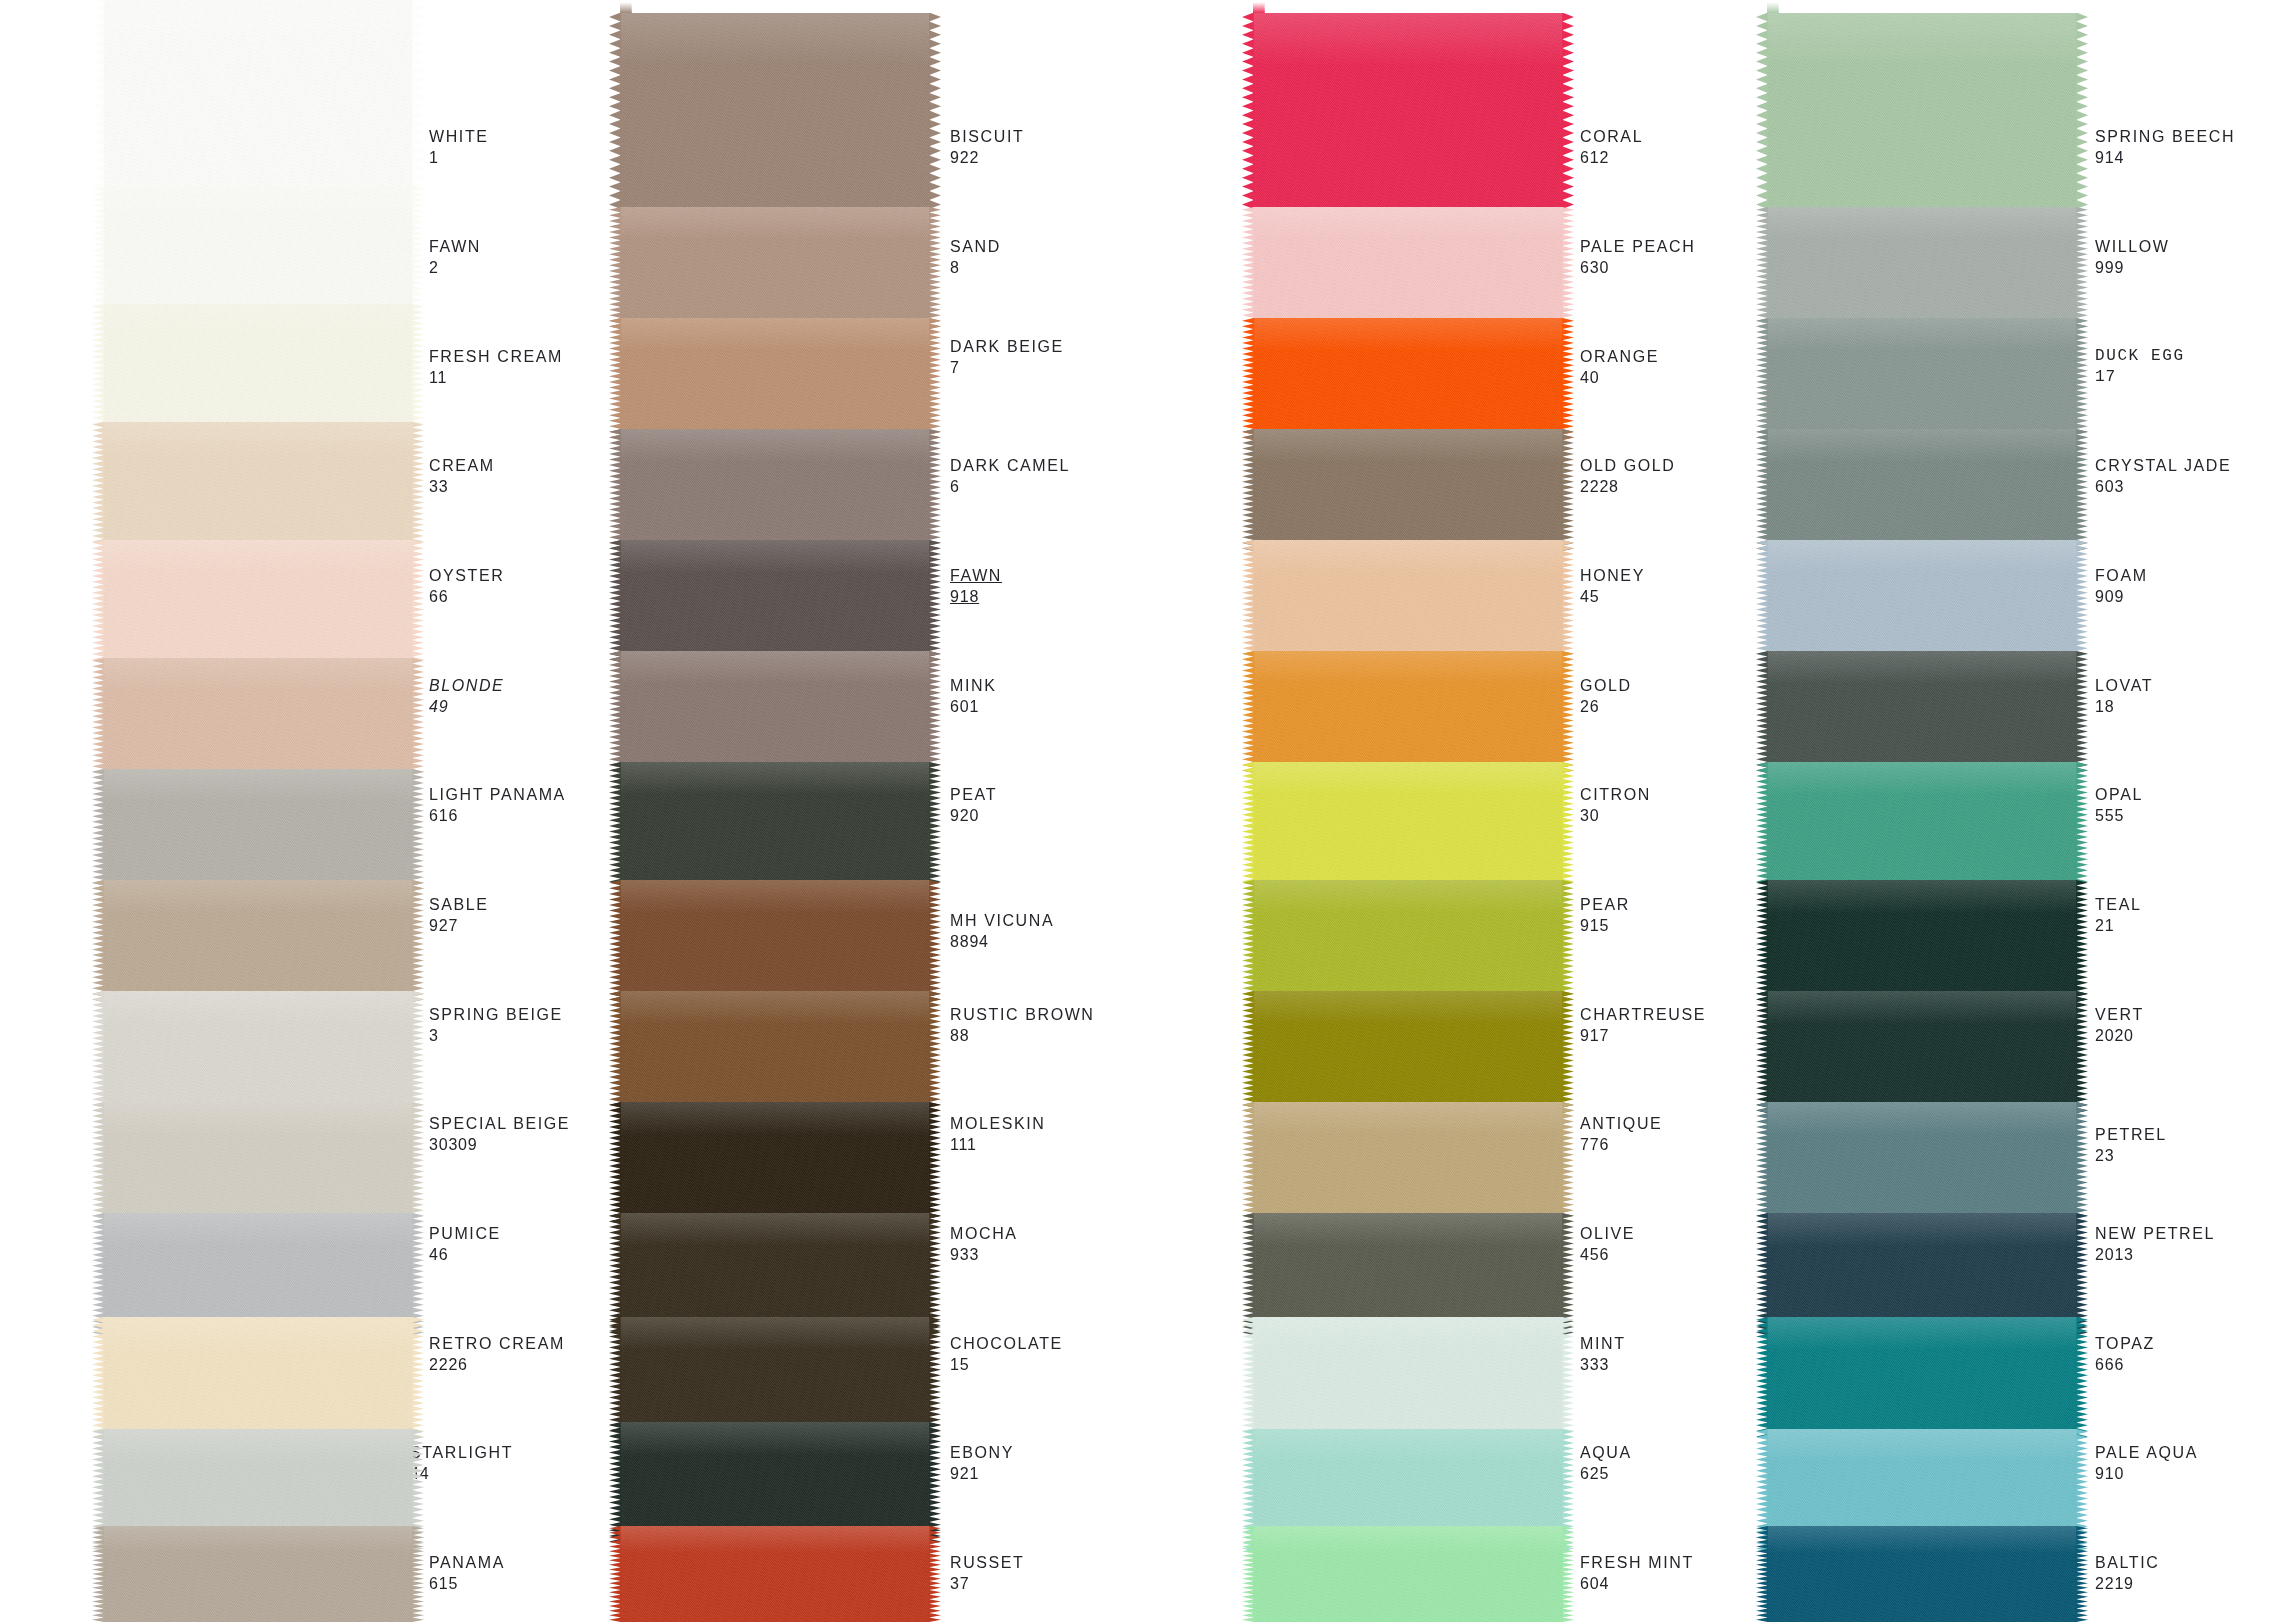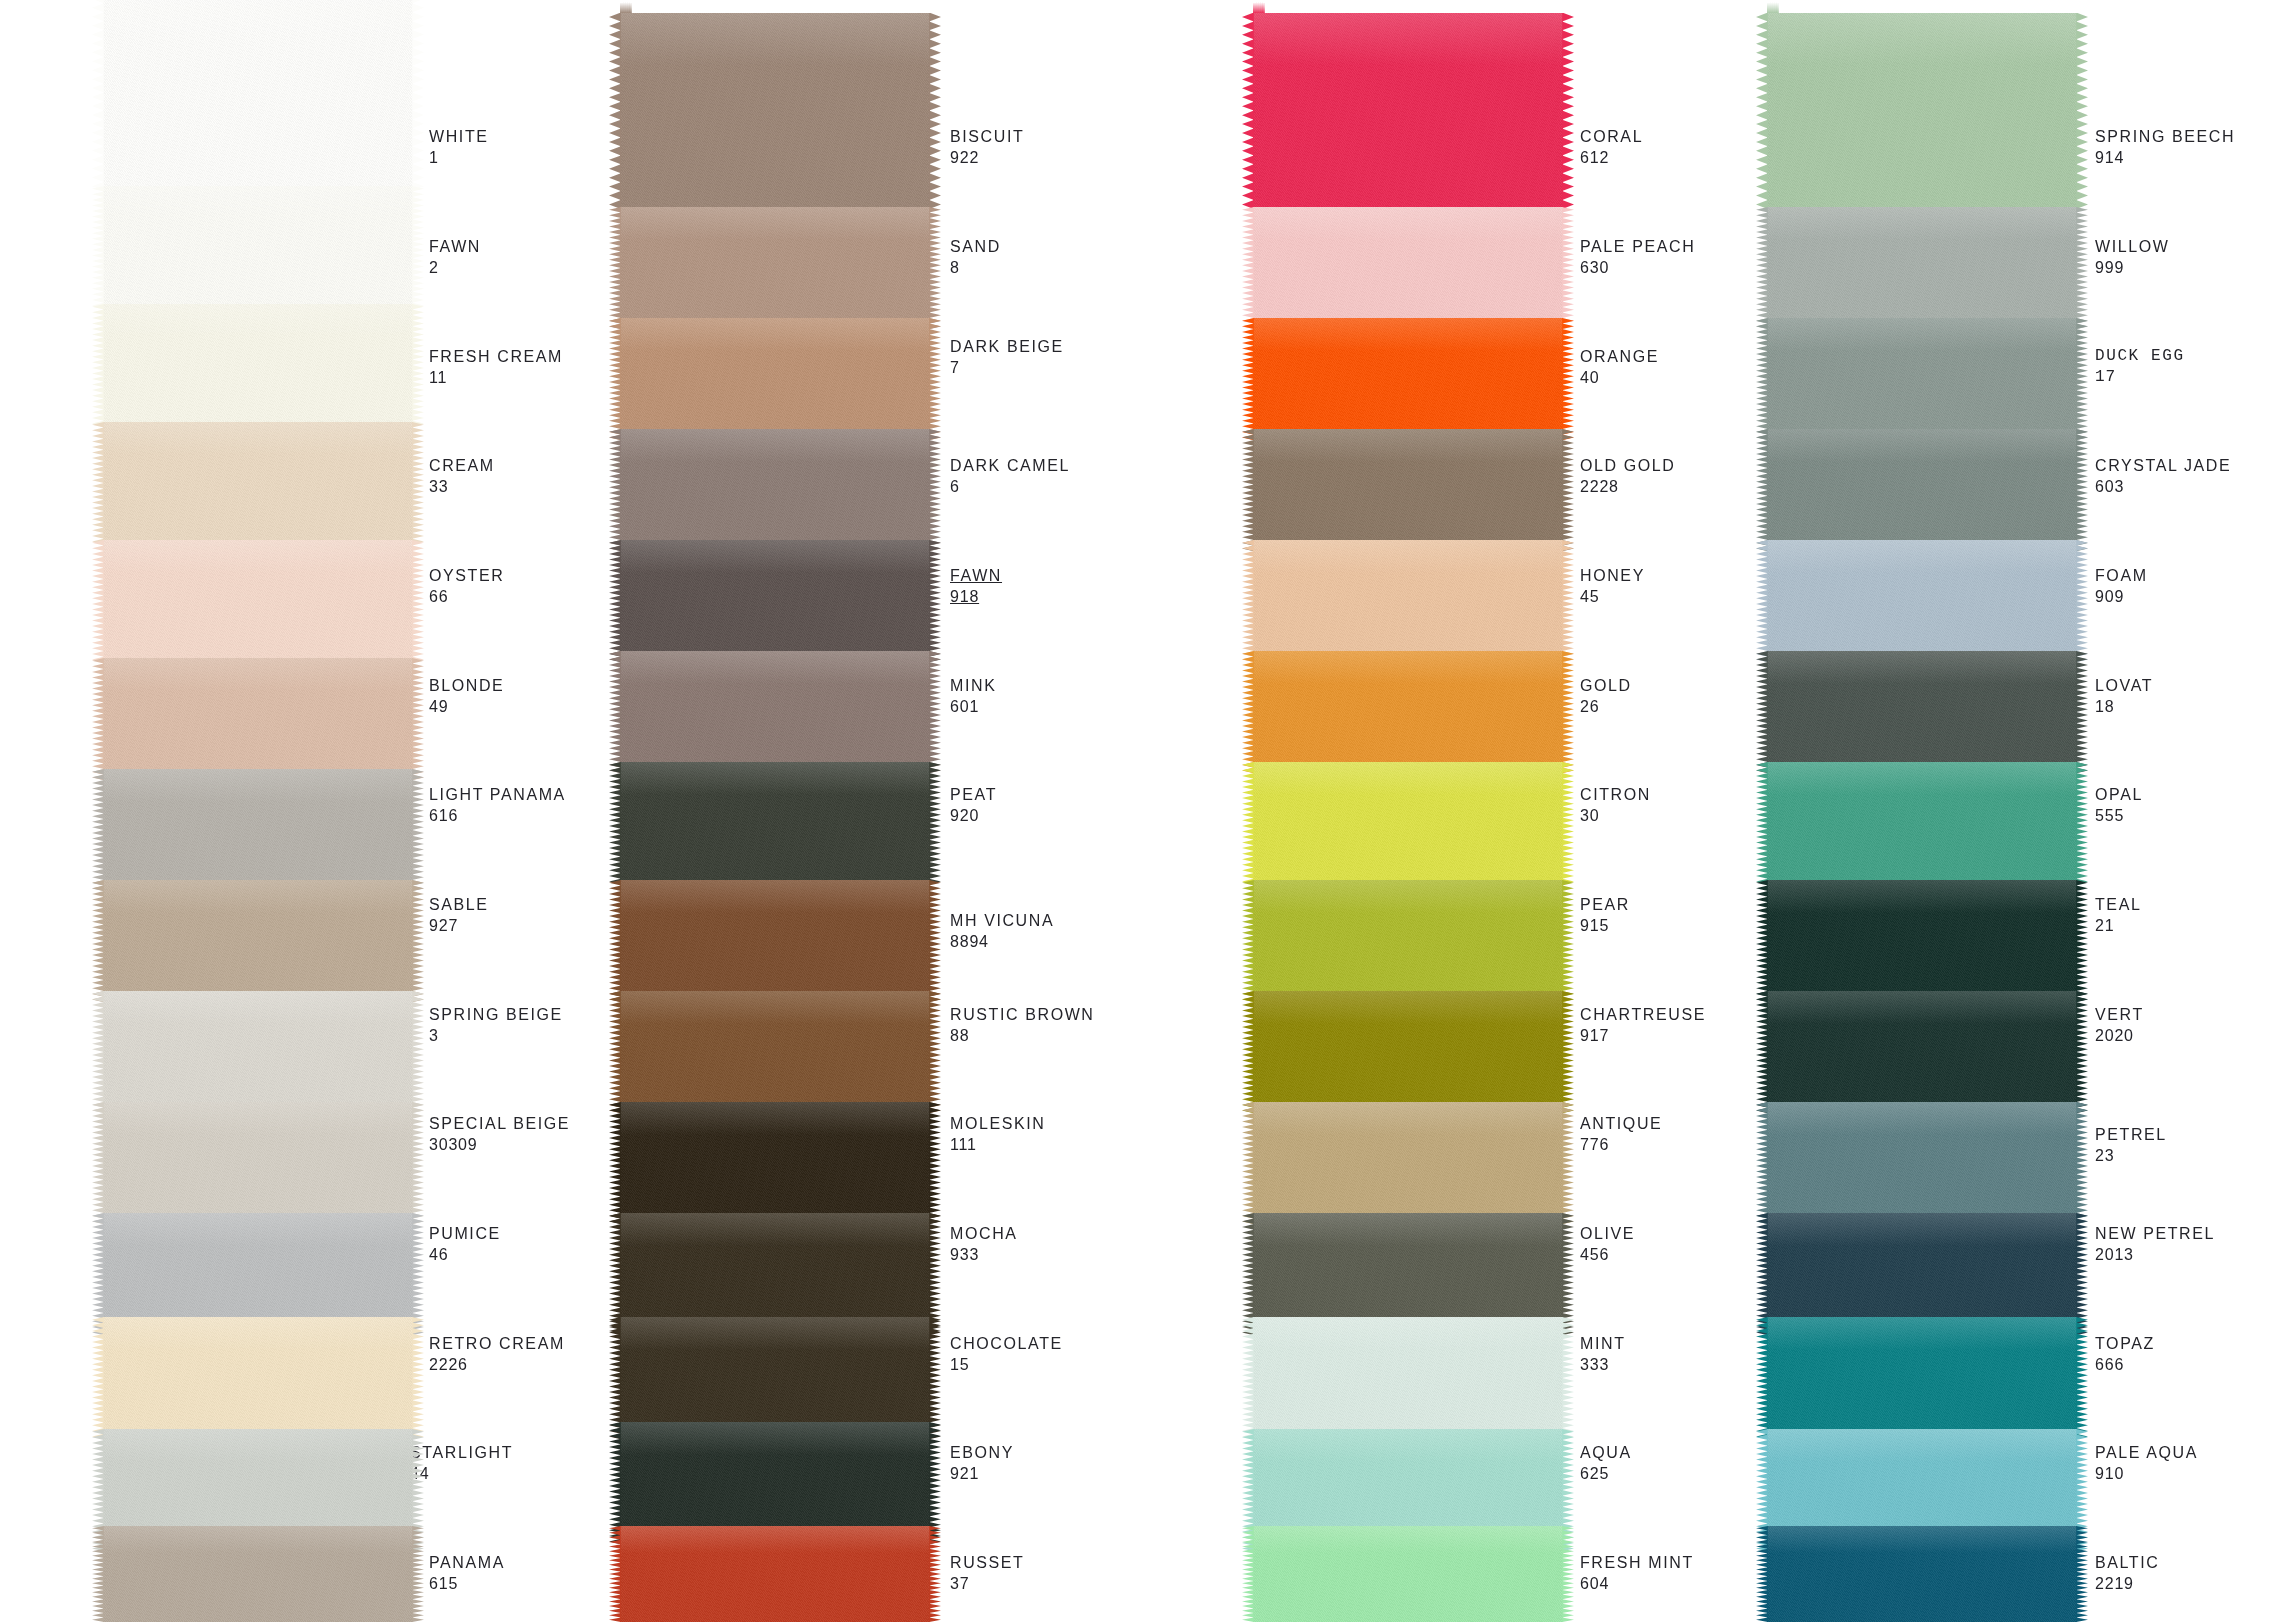--- a/index.html
+++ b/index.html
@@ -206,21 +206,21 @@
       <span class="cd">11</span>
     </div>
     <div class="label" style="left: 429px; top: 455px;">
       <span class="nm">CREAM</span>
       <span class="cd">33</span>
     </div>
     <div class="label" style="left: 429px; top: 565px;">
       <span class="nm">OYSTER</span>
       <span class="cd">66</span>
     </div>
-    <div class="label" style="left: 429px; top: 675px;">
+    <div class="label" style="left: 429px; top: 675px; font-style: italic;">
       <span class="nm">BLONDE</span>
       <span class="cd">49</span>
     </div>
     <div class="label" style="left: 429px; top: 784px;">
       <span class="nm">LIGHT PANAMA</span>
       <span class="cd">616</span>
     </div>
     <div class="label" style="left: 429px; top: 894px;">
       <span class="nm">SABLE</span>
       <span class="cd">927</span>

